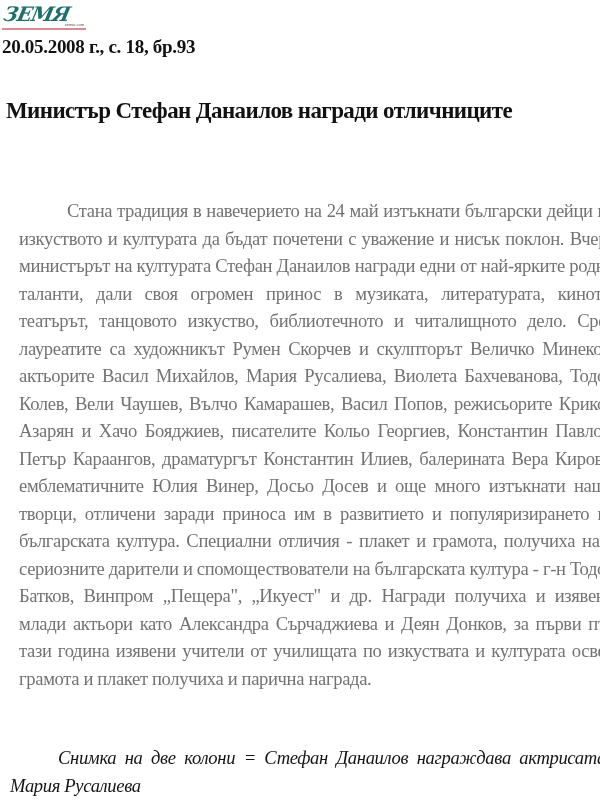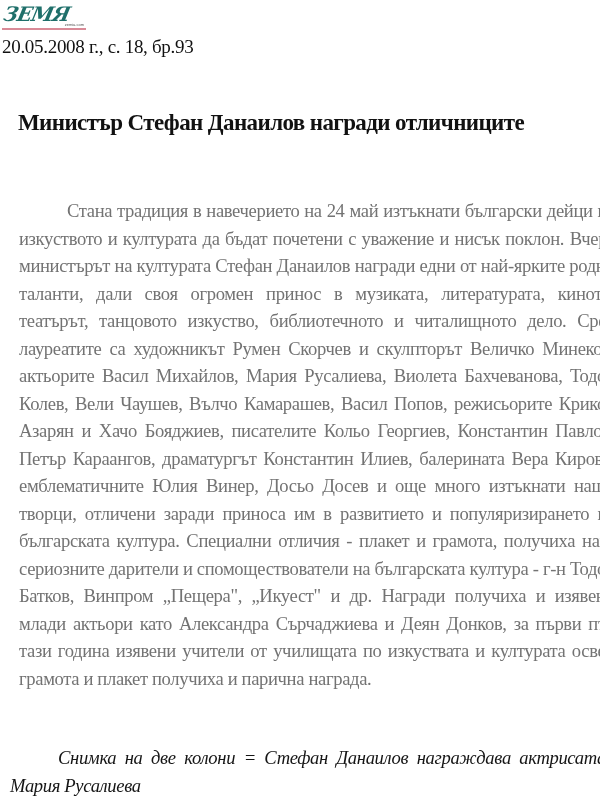--- a/index.html
+++ b/index.html
@@ -48,21 +48,21 @@
       top: 26px;
       width: 84px;
       height: 2px;
       background: #d98a97;
     }
     .meta {
       position: absolute;
       left: 2px;
       top: 36px;
       font-size: 19px;
-      font-weight: normal;
+      font-weight: bold;
       letter-spacing: -0.3px;
       color: #111111;
     }
     .headline {
       position: absolute;
       left: 2px;
       top: 94px;
       font-size: 23px;
       font-weight: bold;
       letter-spacing: -0.6px;
@@ -101,17 +101,17 @@
 <body>
 
 <div class="masthead">
   <span class="logo-word">ЗЕМЯ</span>
   <span class="logo-sub">zemia.com</span>
   <div class="logo-rule"></div>
 </div>
 
 <div class="meta">20.05.2008 г., с. 18, бр.93</div>
 
-<h1 class="headline" style="margin:16px;">Министър Стефан Данаилов награди отличниците</h1>
+<h1 class="headline" style="margin:4px;">Министър Стефан Данаилов награди отличниците</h1>
 
 <p class="body-text">Стана традиция в навечерието на 24 май изтъкнати български дейци на изкуството и културата да бъдат почетени с уважение и нисък поклон. Вчера министърът на културата Стефан Данаилов награди едни от най-ярките родни таланти, дали своя огромен принос в музиката, литературата, киното, театърът, танцовото изкуство, библиотечното и читалищното дело. Сред лауреатите са художникът Румен Скорчев и скулпторът Величко Минеков, актьорите Васил Михайлов, Мария Русалиева, Виолета Бахчеванова, Тодор Колев, Вели Чаушев, Вълчо Камарашев, Васил Попов, режисьорите Крикор Азарян и Хачо Бояджиев, писателите Кольо Георгиев, Константин Павлов, Петър Караангов, драматургът Константин Илиев, балерината Вера Кирова, емблематичните Юлия Винер, Досьо Досев и още много изтъкнати наши творци, отличени заради приноса им в развитието и популяризирането на българската култура. Специални отличия - плакет и грамота, получиха най-сериозните дарители и спомоществователи на българската култура - г-н Тодор Батков, Винпром „Пещера", „Икуест" и др. Награди получиха и изявени млади актьори като Александра Сърчаджиева и Деян Донков, за първи път тази година изявени учители от училищата по изкуствата и културата освен грамота и плакет получиха и парична награда.</p>
 
 <p class="caption">Снимка на две колони = Стефан Данаилов награждава актрисата Мария Русалиева</p>
 
 </body></html>

